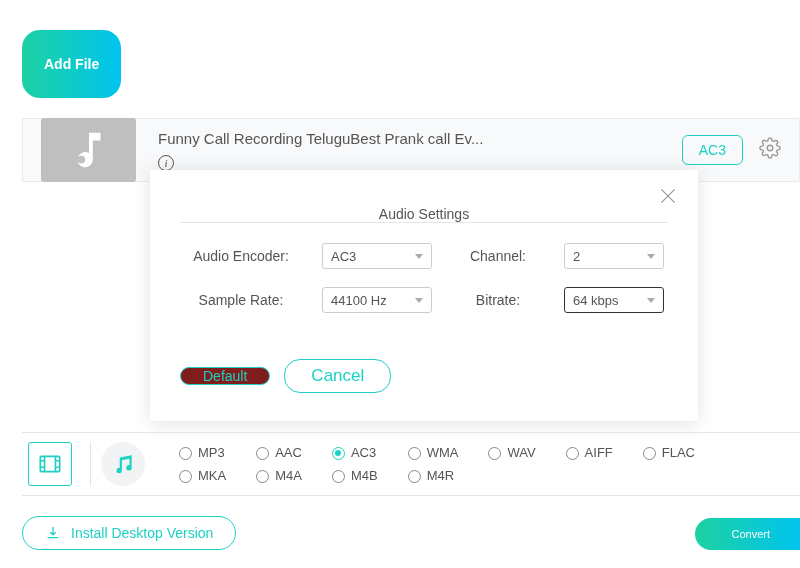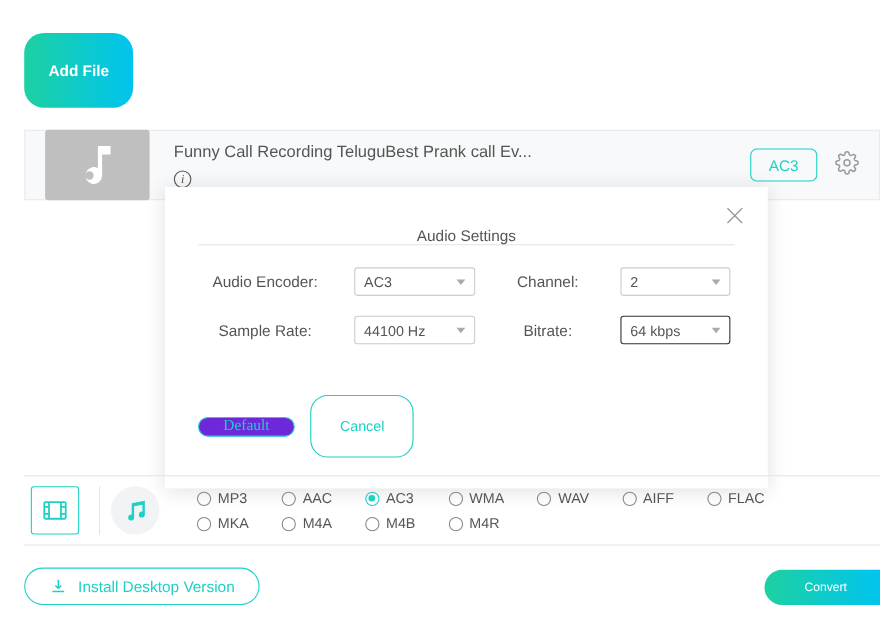--- a/index.html
+++ b/index.html
@@ -19,23 +19,23 @@
 .modal { position: absolute; top: 170px; left: 150px; width: 548px; background: #fff; box-shadow: 0 2px 18px rgba(0,0,0,0.12); padding: 22px 30px 28px; }
 .modal-close { position: absolute; top: 16px; right: 20px; cursor: pointer; }
 .modal-close svg { width: 20px; height: 20px; stroke: #999; stroke-width: 1.5; }
 .modal-title { text-align: center; font-size: 14px; color: #555; border-bottom: 1px solid #e5e5e5; padding-bottom: 0; margin-top: 14px; margin-bottom: 20px; }
 .form-grid { display: grid; grid-template-columns: 110px 110px 80px 100px; column-gap: 26px; row-gap: 18px; align-items: center; margin-left: 6px; }
 .form-label { font-size: 14px; color: #555; text-align: center; }
 .select-box { border: 1px solid #ccc; border-radius: 3px; height: 26px; display: flex; align-items: center; justify-content: space-between; padding: 0 8px; font-size: 13px; color: #555; cursor: pointer; }
 .select-box.active { border-color: #333; justify-content: space-between; }
 .caret { width: 0; height: 0; border-left: 4px solid transparent; border-right: 4px solid transparent; border-top: 5px solid #aaa; }
 .modal-buttons { display: flex; align-items: center; margin-top: 46px; }
-.btn-default { border: 1.5px solid #1dd1c4; color: #1dd1c4; background: #6d28d9; border-radius: 16px; padding: 0 22px; font-size: 14px; cursor: pointer; font-family: Liberation Serif, serif; }
+.btn-default { border: 1.5px solid #1dd1c4; color: #1dd1c4; background: #7f1d1d; border-radius: 16px; padding: 0 22px; font-size: 14px; cursor: pointer; }
 .btn-ok { background: #1dd1c4; color: #fff; border: none; border-radius: 16px; padding: 6px 38px; font-size: 14px; cursor: pointer; margin-left: auto; }
-.btn-cancel { border: 1.5px solid #1dd1c4; color: #1dd1c4; background: #fff; border-radius: 16px; padding: 20px 26px; font-size: 13px; cursor: pointer; margin-left: 14px; }
+.btn-cancel { border: 1.5px solid #1dd1c4; color: #1dd1c4; background: #fff; border-radius: 16px; padding: 6px 26px; font-size: 17px; cursor: pointer; margin-left: 14px; }
 
 .format-bar { position: absolute; top: 432px; left: 22px; right: 0; border-top: 1px solid #e5e5e5; border-bottom: 1px solid #e5e5e5; height: 64px; display: flex; align-items: center; padding-left: 6px; }
 .tab-icon { width: 44px; height: 44px; display: flex; align-items: center; justify-content: center; border-radius: 3px; margin-right: 8px; cursor: pointer; }
 .tab-icon.video { border: 1.5px solid #1dd1c4; }
 .tab-icon.video svg { width: 26px; height: 26px; fill: none; stroke: #1dd1c4; stroke-width: 1.5; }
 .tab-sep { width: 1px; height: 44px; background: #e5e5e5; margin: 0 10px; }
 .tab-icon.audio { background: #f1f3f4; border-radius: 50%; }
 .tab-icon.audio svg { width: 26px; height: 26px; fill: #1dd1c4; }
 .format-options { display: grid; grid-template-columns: repeat(7, auto); column-gap: 30px; row-gap: 8px; margin-left: 26px; }
 .radio-item { display: flex; align-items: flex-end; font-size: 13px; color: #555; cursor: pointer; }

